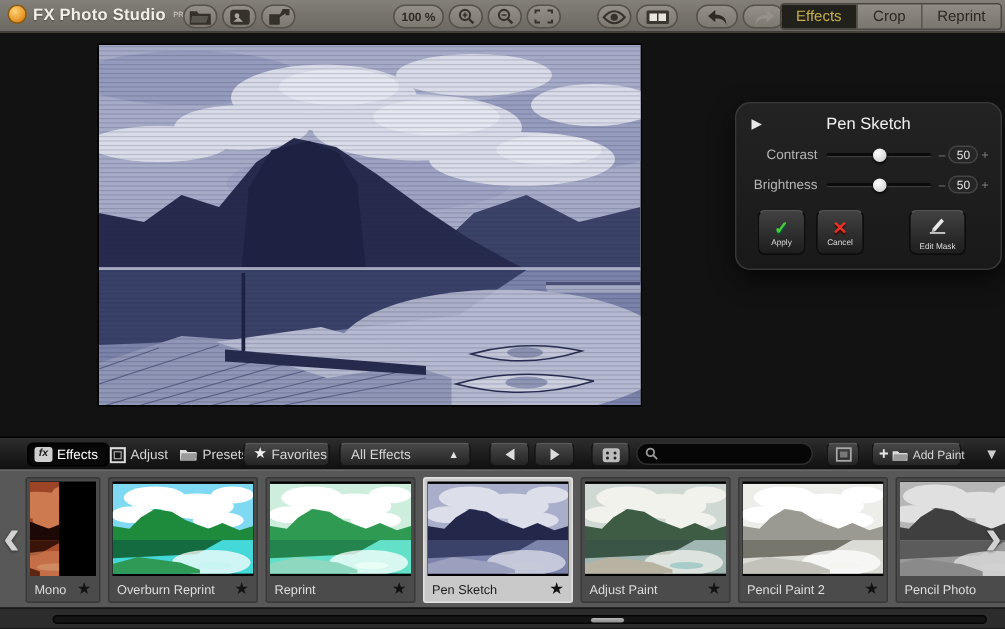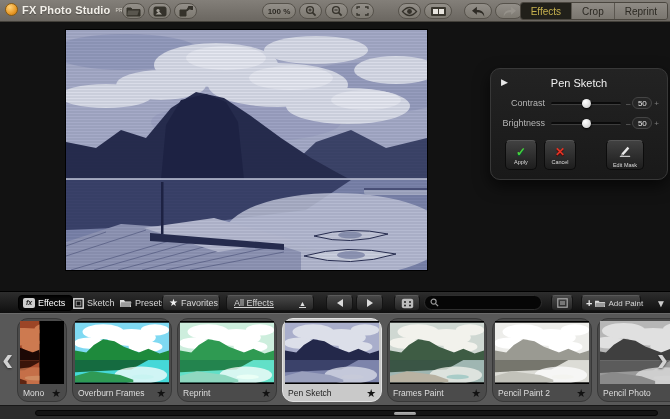--- a/index.html
+++ b/index.html
@@ -88,21 +88,21 @@
   .nav-tri svg { display:block; }
   .search { left:424px; width:118px; height:15px; background:#060606; border:1px solid #2e2e2e;
     border-radius:8px; display:flex; align-items:center; padding:0 5px; }
   .search input { flex:1; background:transparent; border:none; outline:none; color:#ddd; font-size:9px; min-width:0; }
   .collapse-tri { right:4px; color:#cdcdcd; font-size:10px; border:none; background:none; }
 
   
   .strip { position:absolute; top:313px; left:0; width:670px; height:92px; background:#585858;
     border-top:1px solid #6a6a6a; overflow:hidden; }
   .tiles { position:absolute; left:17px; top:4px; display:flex; gap:5px; }
-  .tile { width:100px; height:84px; background:#4b4b4b; border:1px solid #383838; border-radius:11px;
+  .tile { width:100px; height:84px; background:#4b4b4b; border:1px solid #383838; border-radius:2px;
     padding:2px; position:relative; flex:none; }
   .tile.selected { background:#c9c9c9; border-color:#e2e2e2; }
   .tile-img { width:100%; height:63px; overflow:hidden; background:#000; }
   .tile-img svg { display:block; width:100%; height:100%; }
   .tile-name { position:absolute; left:5px; bottom:3px; font-size:8.5px; color:#dedede; white-space:nowrap; }
   .tile.selected .tile-name { color:#1c1c1c; }
   .tile-star { position:absolute; right:5px; bottom:2px; font-size:11px; color:#121212; line-height:12px; }
   .tile-clip-first { width:50px; }
   .tile-clip-last { width:88px; }
   .strip-chevron { position:absolute; top:24px; font-size:34px; font-weight:bold; color:#d2d2d2;
@@ -356,38 +356,38 @@
       <span class="fx-badge">fx</span>
       <span class="bb-label" style="color:#fff;">Effects</span>
     </div>
     <div class="bb" style="left:68px;">
       <span class="bb-ico">
           <svg width="11" height="11" viewBox="0 0 11 11">
             <rect x="0.8" y="0.8" width="9.4" height="9.4" fill="none" stroke="#ddd" stroke-width="1.4"></rect>
             <rect x="3.2" y="3.2" width="4.6" height="4.6" fill="#161616" stroke="#aaa" stroke-width="0.8"></rect>
           </svg>
         </span>
-      <span class="bb-label">Sketch</span>
+      <span class="bb-label">Adjust</span>
     </div>
     <div class="bb" style="left:114px;">
       <span class="bb-ico">
           <svg width="13" height="10" viewBox="0 0 13 10">
             <path d="M1 2 h4 l1 1.4 H12 V9 H1 Z" fill="#ddd"></path>
             <path d="M2 4.2 h10.6 L11 9 H1.2 Z" fill="#9a9a9a"></path>
           </svg>
         </span>
       <span class="bb-label">Presets</span>
     </div>
 
     <div class="bb bb-btn" style="left:162px; width:58px;">
       <span class="star-glyph">★</span>
       <span class="bb-label">Favorites</span>
     </div>
 
-    <div class="bb bb-btn" style="left:226px; width:88px;text-decoration:underline;">
+    <div class="bb bb-btn" style="left:226px; width:88px;">
       <span class="bb-label" style="padding-left:7px;">All Effects</span>
       <span class="dd-tri">▲</span>
     </div>
 
     <div class="bb bb-btn nav-tri" style="left:326px; width:27px; justify-content:center;">
       <svg width="10" height="10" viewBox="0 0 10 10">
           <path d="M8 1 L2 5 L8 9 Z" fill="#dcdcdc"></path>
         </svg>
     </div>
     <div class="bb bb-btn nav-tri" style="left:356px; width:27px; justify-content:center;">
@@ -466,21 +466,21 @@
           </div>
         <span class="tile-name">Mono</span>
         <span class="tile-star">★</span>
       </div>
       <div class="tile t-overburn">
         <div class="tile-img">
             <svg viewBox="0 0 100 64">
               <use href="#scene"></use>
             </svg>
           </div>
-        <span class="tile-name">Overburn Frames</span>
+        <span class="tile-name">Overburn Reprint</span>
         <span class="tile-star">★</span>
       </div>
       <div class="tile t-pacific">
         <div class="tile-img">
             <svg viewBox="0 0 100 64">
               <use href="#scene"></use>
             </svg>
           </div>
         <span class="tile-name">Reprint</span>
         <span class="tile-star">★</span>
@@ -493,21 +493,21 @@
           </div>
         <span class="tile-name">Pen Sketch</span>
         <span class="tile-star">★</span>
       </div>
       <div class="tile t-pencilpaint">
         <div class="tile-img">
             <svg viewBox="0 0 100 64">
               <use href="#scene"></use>
             </svg>
           </div>
-        <span class="tile-name">Frames Paint</span>
+        <span class="tile-name">Adjust Paint</span>
         <span class="tile-star">★</span>
       </div>
       <div class="tile t-pencilpaint2">
         <div class="tile-img">
             <svg viewBox="0 0 100 64">
               <use href="#scene"></use>
             </svg>
           </div>
         <span class="tile-name">Pencil Paint 2</span>
         <span class="tile-star">★</span>

